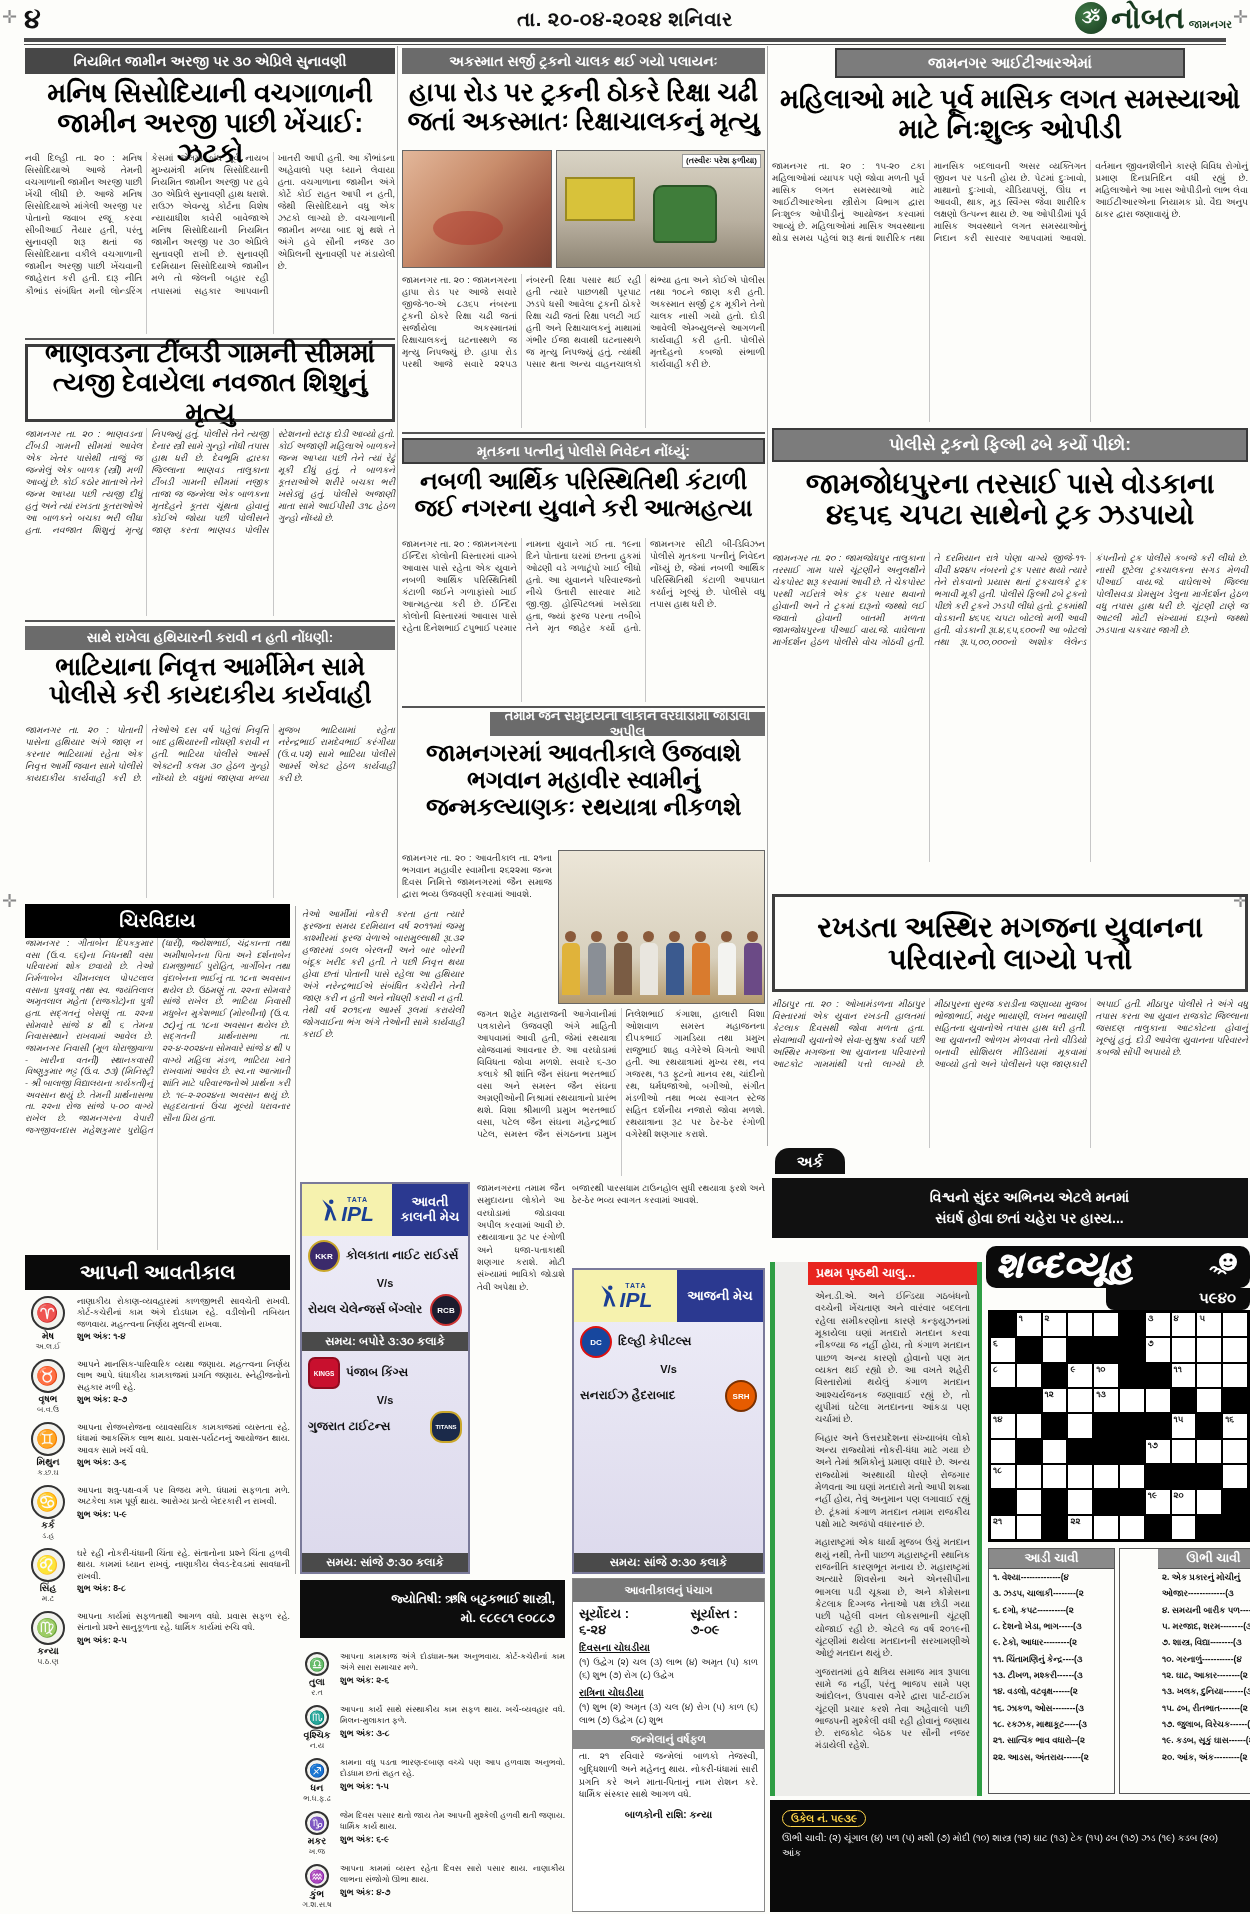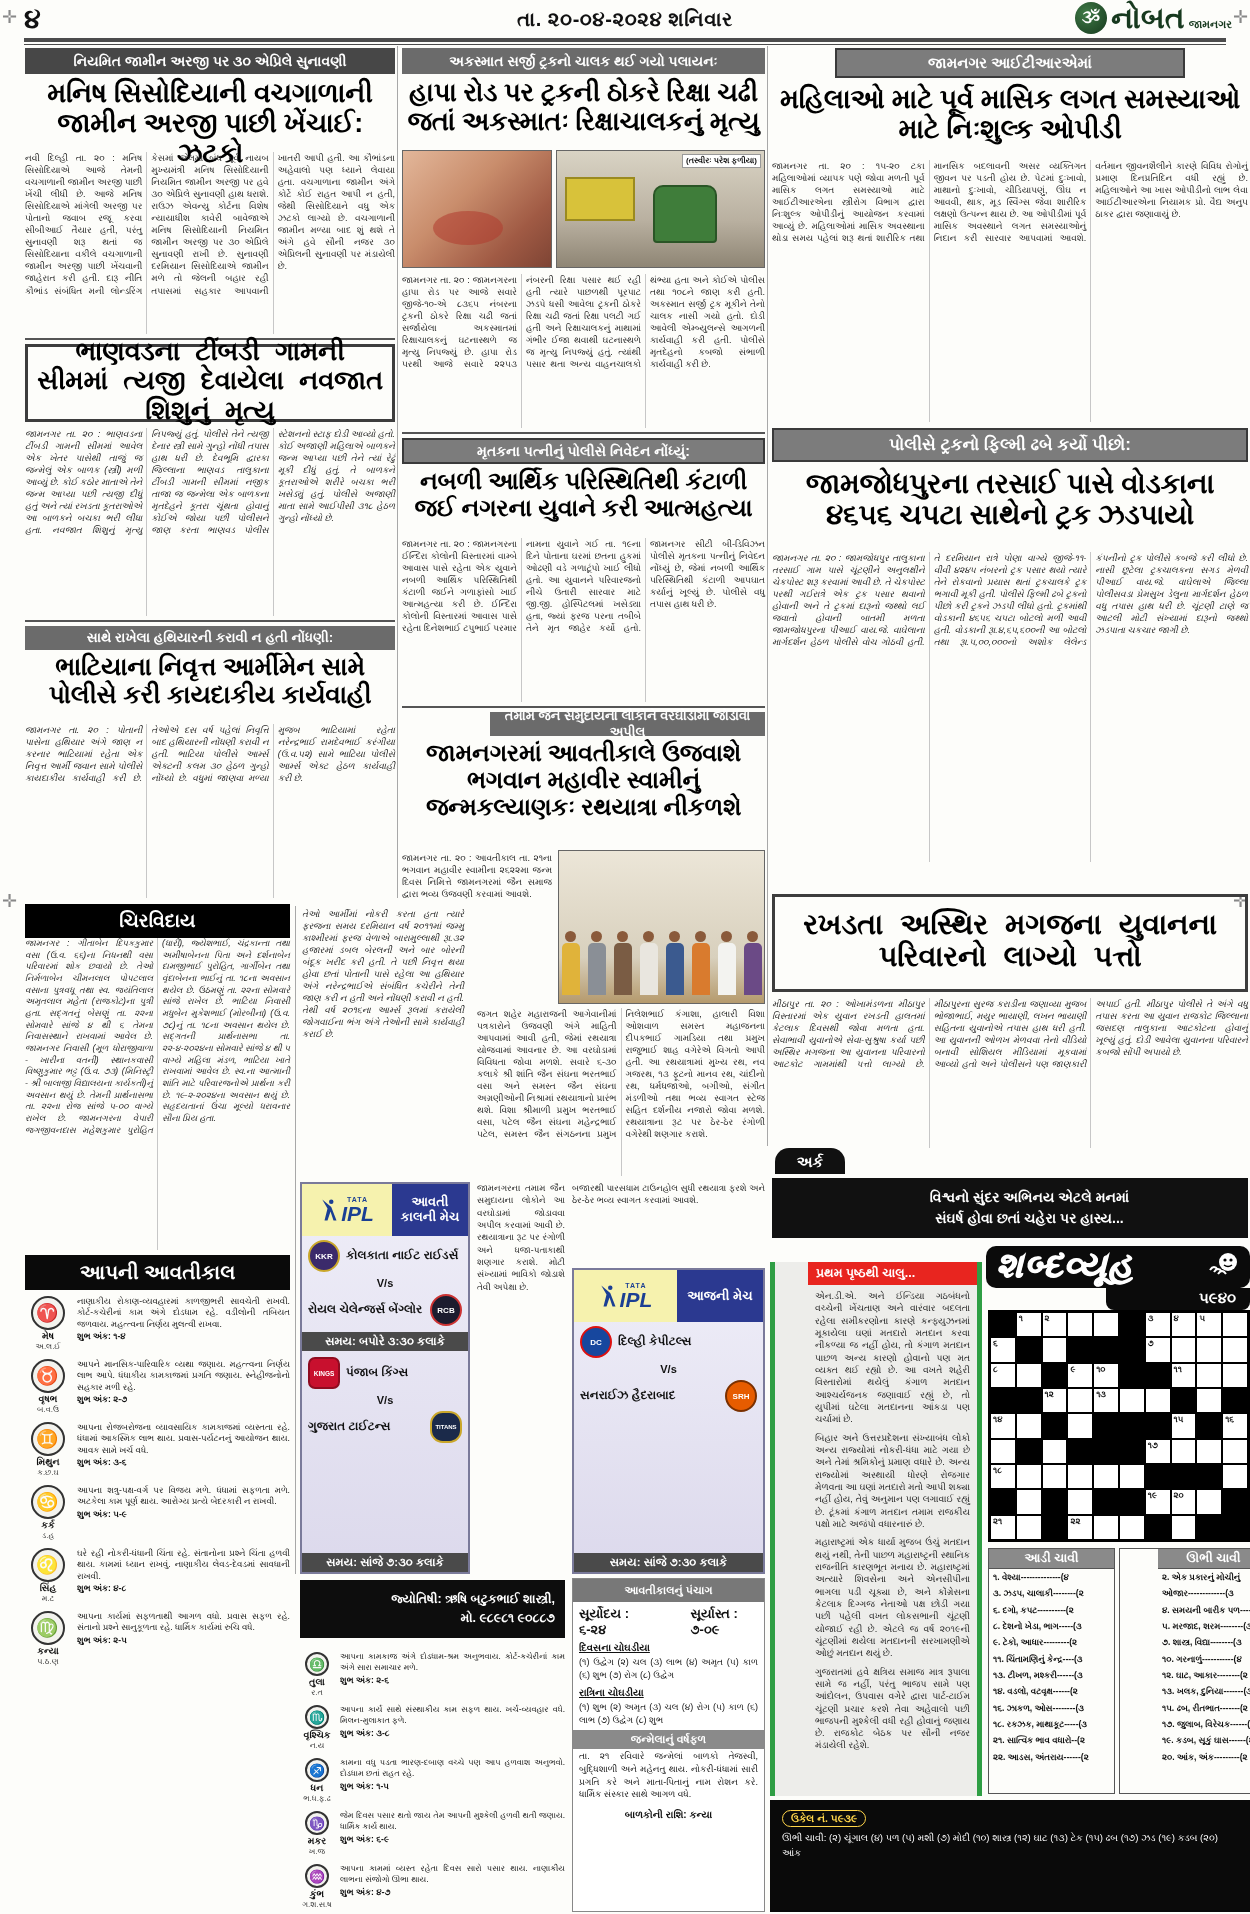--- a/index.html
+++ b/index.html
@@ -11,21 +11,21 @@
   #pagedate { left:0; top:8px; width:1250px; text-align:center; font-size:20px; font-weight:bold; letter-spacing:.5px; }
   #masthead { right:18px; top:2px; display:flex; align-items:center; gap:4px; }
   #mast-ic { width:32px; height:32px; border-radius:50%; background:radial-gradient(circle at 35% 35%, #3f7a46, #16381d); color:#fff; display:flex; align-items:center; justify-content:center; font-size:17px; font-weight:bold; }
   #mast-tx { font-size:30px; font-weight:900; color:#17391e; line-height:1; }
   #mast-city { font-size:11px; font-weight:bold; color:#17391e; align-self:flex-end; padding-bottom:3px; }
   #toprule { left:24px; top:38px; width:1202px; border-top:4px solid #4c4c4c; border-bottom:1px solid #4c4c4c; height:7px; }
   
   .kicker { background:#5c5c5c; color:#fff; font-weight:bold; text-align:center; display:flex; align-items:center; justify-content:center; }
   .kicker.box { border:2px solid #3a3a3a; background:#7c7c7c; }
   .hl { font-weight:800; color:#000; text-align:center; line-height:1.12; letter-spacing:-.3px; }
-  .hlbox { border:3px solid #3d3d3d; display:flex; align-items:center; justify-content:center; padding:4px 6px;font-family:Liberation Mono, monospace; }
+  .hlbox { border:3px solid #3d3d3d; display:flex; align-items:center; justify-content:center; padding:4px 6px; }
   .bt { font-size:9px; line-height:1.34; text-align:justify; color:#1c1c1c; }
   .c3 { column-count:3; column-gap:9px; column-rule:1px solid #c7c7c7; }
   .c2 { column-count:2; column-gap:9px; column-rule:1px solid #c7c7c7; }
   .sep { border-top:2px solid #555; }
   .vr { position:absolute; width:0; border-left:1px solid #a8a8a8; }
   .ital { font-style:italic; }
   
   .ph { border:1px solid #666; position:relative; overflow:hidden; }
   #phd1 { background:linear-gradient(135deg,#e3b79a 0%,#c98d6c 40%,#a05a44 75%,#7e4434 100%); }
   #phd1 .blob { position:absolute; width:70px; height:34px; border-radius:50%; background:#b03a2e; opacity:.55; left:30px; top:60px; }
@@ -217,21 +217,21 @@
       </div>
     </div>
     <div class="zrow">
       <div class="zicon">
         <div class="zcir">♌</div>
         <div class="zname">સિંહ</div>
         <div class="zlet">મ.ટ</div>
       </div>
       <div class="zbody">
         <div class="ztext">ઘરે રહી નોકરી-ધંધાની ચિંતા રહે. સંતાનોના પ્રશ્ને ચિંતા હળવી થાય. કામમાં ધ્યાન રાખવું. નાણાકીય લેવડ-દેવડમાં સાવધાની રાખવી.</div>
-        <div class="zfoot">શુભ અંક: ૪-૮</div>
+        <div class="zfoot">શુભ અંક: 8-૮</div>
       </div>
     </div>
     <div class="zrow">
       <div class="zicon">
         <div class="zcir">♍</div>
         <div class="zname">કન્યા</div>
         <div class="zlet">પ.ઠ.ણ</div>
       </div>
       <div class="zbody">
         <div class="ztext">આપના કાર્યમાં સફળતાથી આગળ વધો. પ્રવાસ સફળ રહે. સંતાનો પ્રશ્ને સાનુકૂળતા રહે. ધાર્મિક કાર્યમાં રુચિ વધે.</div>

